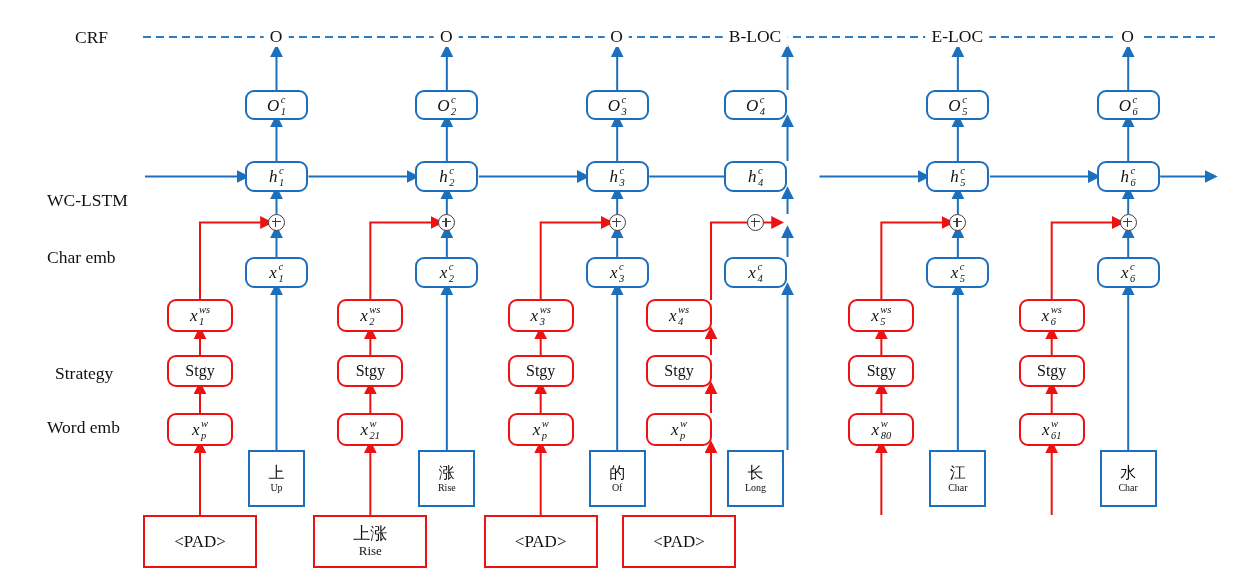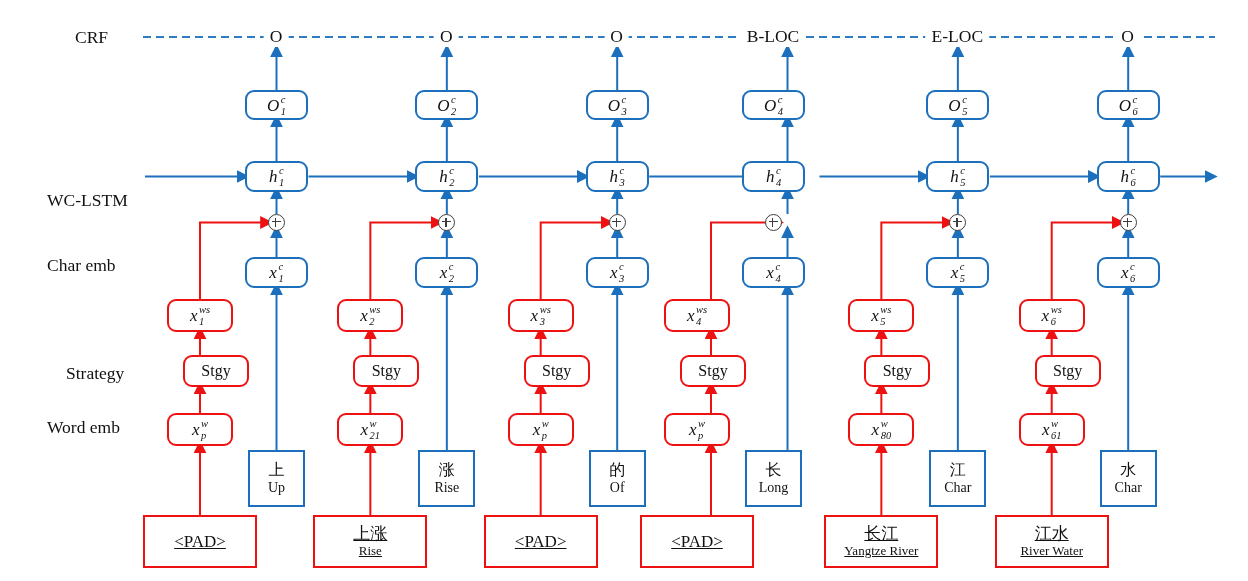--- a/index.html
+++ b/index.html
@@ -26,37 +26,37 @@
   .blue-round{border:2.5px solid var(--blue);border-radius:9px;}
   .red-round{border:2.5px solid var(--red);border-radius:9px;}
   .crf-tag{
     position:absolute;left:133px;top:26px;transform:translateX(-50%);
     background:#ffffff;padding:0 6px;font-size:17.5px;white-space:nowrap;z-index:2;
   }
   .o-box{left:102px;top:90px;width:63px;height:30px;}
   .h-box{left:102px;top:161px;width:63px;height:31px;}
   .xc-box{left:102px;top:257px;width:63px;height:31px;}
   .xws-box{left:24px;top:299px;width:66px;height:33px;}
-  .stgy-box{left:24px;top:355px;width:66px;height:32px;font-size:16px;margin-left:16px;}
+  .stgy-box{left:24px;top:355px;width:66px;height:32px;font-size:16px;}
   .xw-box{left:24px;top:413px;width:66px;height:33px;}
   .plus-circle{
     position:absolute;left:125px;top:214px;width:17px;height:17px;background:#ffffff;
     border:1.6px solid var(--circle);border-radius:50%;z-index:2;
   }
   .plus-circle::before{content:"";position:absolute;left:2.5px;top:5.9px;width:9px;height:1.6px;background:var(--circle);}
   .plus-circle::after{content:"";position:absolute;left:5.9px;top:2.5px;width:1.6px;height:9px;background:var(--circle);}
   .char-box{
     left:105px;top:450px;width:57px;height:57px;border:2px solid var(--blue);
     flex-direction:column;line-height:1.15;
   }
   .char-zh{font-size:16px;}
-  .char-en{font-size:14px;}
+  .char-en{font-size:10px;}
   .word-box{
     left:0px;top:515px;width:114px;height:53px;border:2.5px solid var(--red);
-    flex-direction:column;line-height:1.15;text-decoration:underline;
+    flex-direction:column;line-height:1.15;
   }
   .word-zh{font-size:17px;}
   .word-en{font-size:13px;}
   .word-en:empty,.char-en:empty{display:none;}
   
   .mathvar{display:inline-flex;align-items:center;font-style:italic;font-size:17px;line-height:1;}
   .stack{
     display:inline-flex;flex-direction:column;align-items:flex-start;
     font-size:10.5px;line-height:1.1;margin-left:1.5px;position:relative;top:0.5px;
   }
@@ -134,22 +134,22 @@
       <line x1="1128.2" y1="161" x2="1128.2" y2="126" stroke="#1b6fbc" stroke-width="2" marker-end="url(#ab)"></line>
       <line x1="1128.2" y1="90" x2="1128.2" y2="56" stroke="#1b6fbc" stroke-width="2" marker-end="url(#ab)"></line>
       <line x1="1051.7" y1="515" x2="1051.7" y2="452" stroke="#ee1111" stroke-width="2" marker-end="url(#ar)"></line>
       <line x1="1051.7" y1="413" x2="1051.7" y2="393" stroke="#ee1111" stroke-width="2" marker-end="url(#ar)"></line>
       <line x1="1051.7" y1="355" x2="1051.7" y2="338" stroke="#ee1111" stroke-width="2" marker-end="url(#ar)"></line>
       <path d="M1051.7,300 L1051.7,222.5 L1113.2,222.5" fill="none" stroke="#ee1111" stroke-width="2" marker-end="url(#ar)"></path>
     </svg>
 
   <div class="row-label" style="left:75px;top:27px;">CRF</div>
   <div class="row-label" style="left:47px;top:166px;margin-top:24px;">WC-LSTM</div>
-  <div class="row-label" style="left:47px;top:255px;">Char emb</div>
-  <div class="row-label" style="left:66px;top:363px;">Strategy</div>
+  <div class="row-label" style="left:47px;top:247px;">Char emb</div>
+  <div class="row-label" style="left:55px;top:363px;">Strategy</div>
   <div class="row-label" style="left:47px;top:417px;">Word emb</div>
 
   <div id="columns-root">
     <div class="col" style="left: 143px;">
 
       <div class="crf-tag">O</div>
 
       <div class="box blue-round o-box">
         <span class="mathvar">
           <span>O</span>
@@ -355,21 +355,21 @@
         <span class="char-en">Of</span>
       </div>
 
       <div class="box word-box">
         <span class="word-zh">&lt;PAD&gt;</span>
 
       </div>
 
     </div>
 
-    <div class="col" style="left: 640px;">
+    <div class="col" style="left: 622px;">
 
       <div class="crf-tag">B-LOC</div>
 
       <div class="box blue-round o-box">
         <span class="mathvar">
           <span>O</span>
             <span class="stack">
               <span>c</span>
               <span>4</span>
             </span>
@@ -492,24 +492,20 @@
               <span>80</span>
             </span>
         </span>
       </div>
 
       <div class="box char-box">
         <span class="char-zh">江</span>
         <span class="char-en">Char</span>
       </div>
 
-      <div class="box word-box">
-        <span class="word-zh">长江</span>
-        <span class="word-en">Yangtze River</span>
-      </div>
 
     </div>
 
     <div class="col" style="left: 994.7px;">
 
       <div class="crf-tag">O</div>
 
       <div class="box blue-round o-box">
         <span class="mathvar">
           <span>O</span>
@@ -564,21 +560,17 @@
               <span>61</span>
             </span>
         </span>
       </div>
 
       <div class="box char-box">
         <span class="char-zh">水</span>
         <span class="char-en">Char</span>
       </div>
 
-      <div class="box word-box">
-        <span class="word-zh">江水</span>
-        <span class="word-en">River Water</span>
-      </div>
 
     </div>
   </div>
 
 </div>
 
 </body></html>

